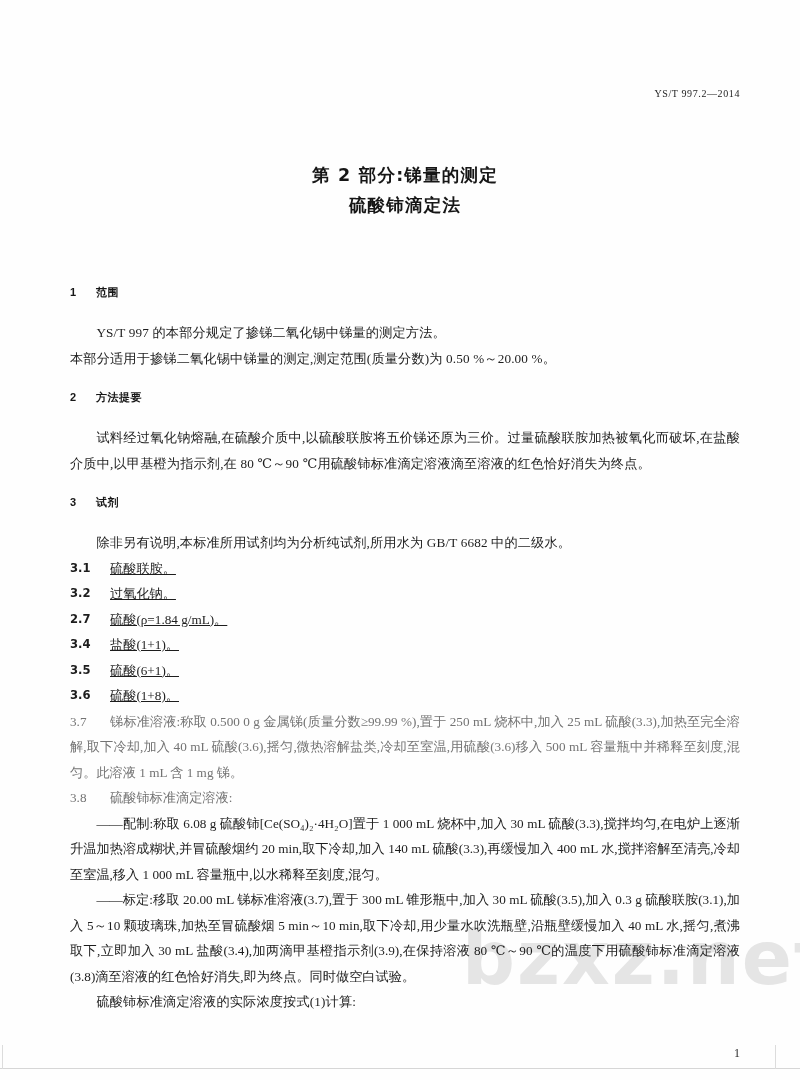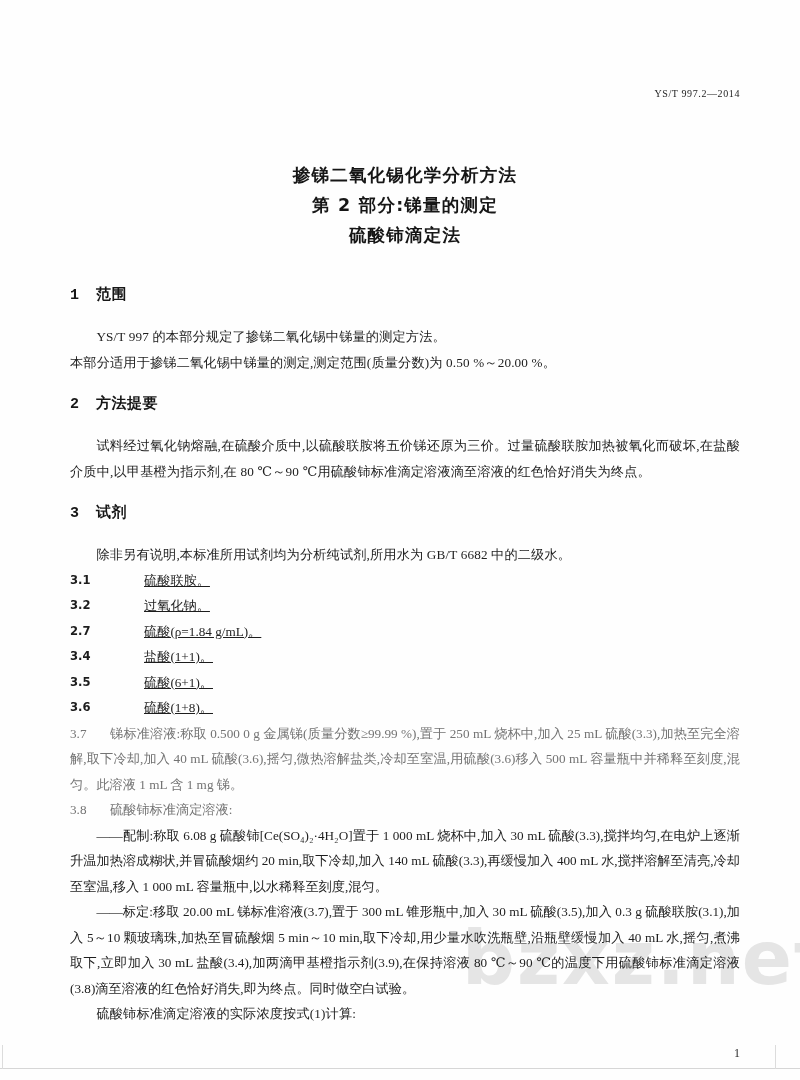--- a/index.html
+++ b/index.html
@@ -83,23 +83,23 @@
 
   
   .body-flow {
     position: absolute;
     left: 0;
     right: 0;
     top: 285px;
   }
 
   .clause-head {
-    font-family: Liberation Mono, monospace;
-    font-weight: 700;
-    font-size: 15px;
+    font-family: Liberation Sans, sans-serif;
+    font-weight: 700;
+    font-size: 11px;
     letter-spacing: 0.5px;
     color: #171717;
     margin: 0 0 4px 0;
   }
   .clause-head .num {
     display: inline-block;
     width: 26px;
   }
 
   .gap-after-head { height: 16px; }
@@ -119,21 +119,20 @@
   p.para.flush   { text-indent: 0; }
 
   
   .reagent {
     display: flex;
     align-items: flex-start;
     font-family: "Liberation Serif", "DejaVu Serif", serif;
     font-size: 13.2px;
     line-height: 25.5px;
     color: #1d1d1d;
-    gap: 34px;
   }
   .reagent .rnum {
     flex: 0 0 auto;
     width: 40px;
     font-family: "DejaVu Sans", "Liberation Sans", sans-serif;
     font-weight: 700;
     font-size: 11.6px;
     line-height: 25.5px;
   }
   .reagent .rtxt {
@@ -196,21 +195,20 @@
 
 <div class="page">
 
   <div class="watermark">bzxz.net</div>
 
   <div class="page-inner">
 
     <div class="std-header">YS/T 997.2—2014</div>
 
     <div class="title-block">
-      <div class="title-line">掺锑二氧化锡化学分析方法</div>
       <div class="title-line">第 2 部分:锑量的测定</div>
       <div class="title-line">硫酸铈滴定法</div>
     </div>
 
     <div class="body-flow">
 
       <div class="clause-head">
         <span class="num">1</span><span>范围</span>
       </div>
       <div class="gap-after-head"></div>

